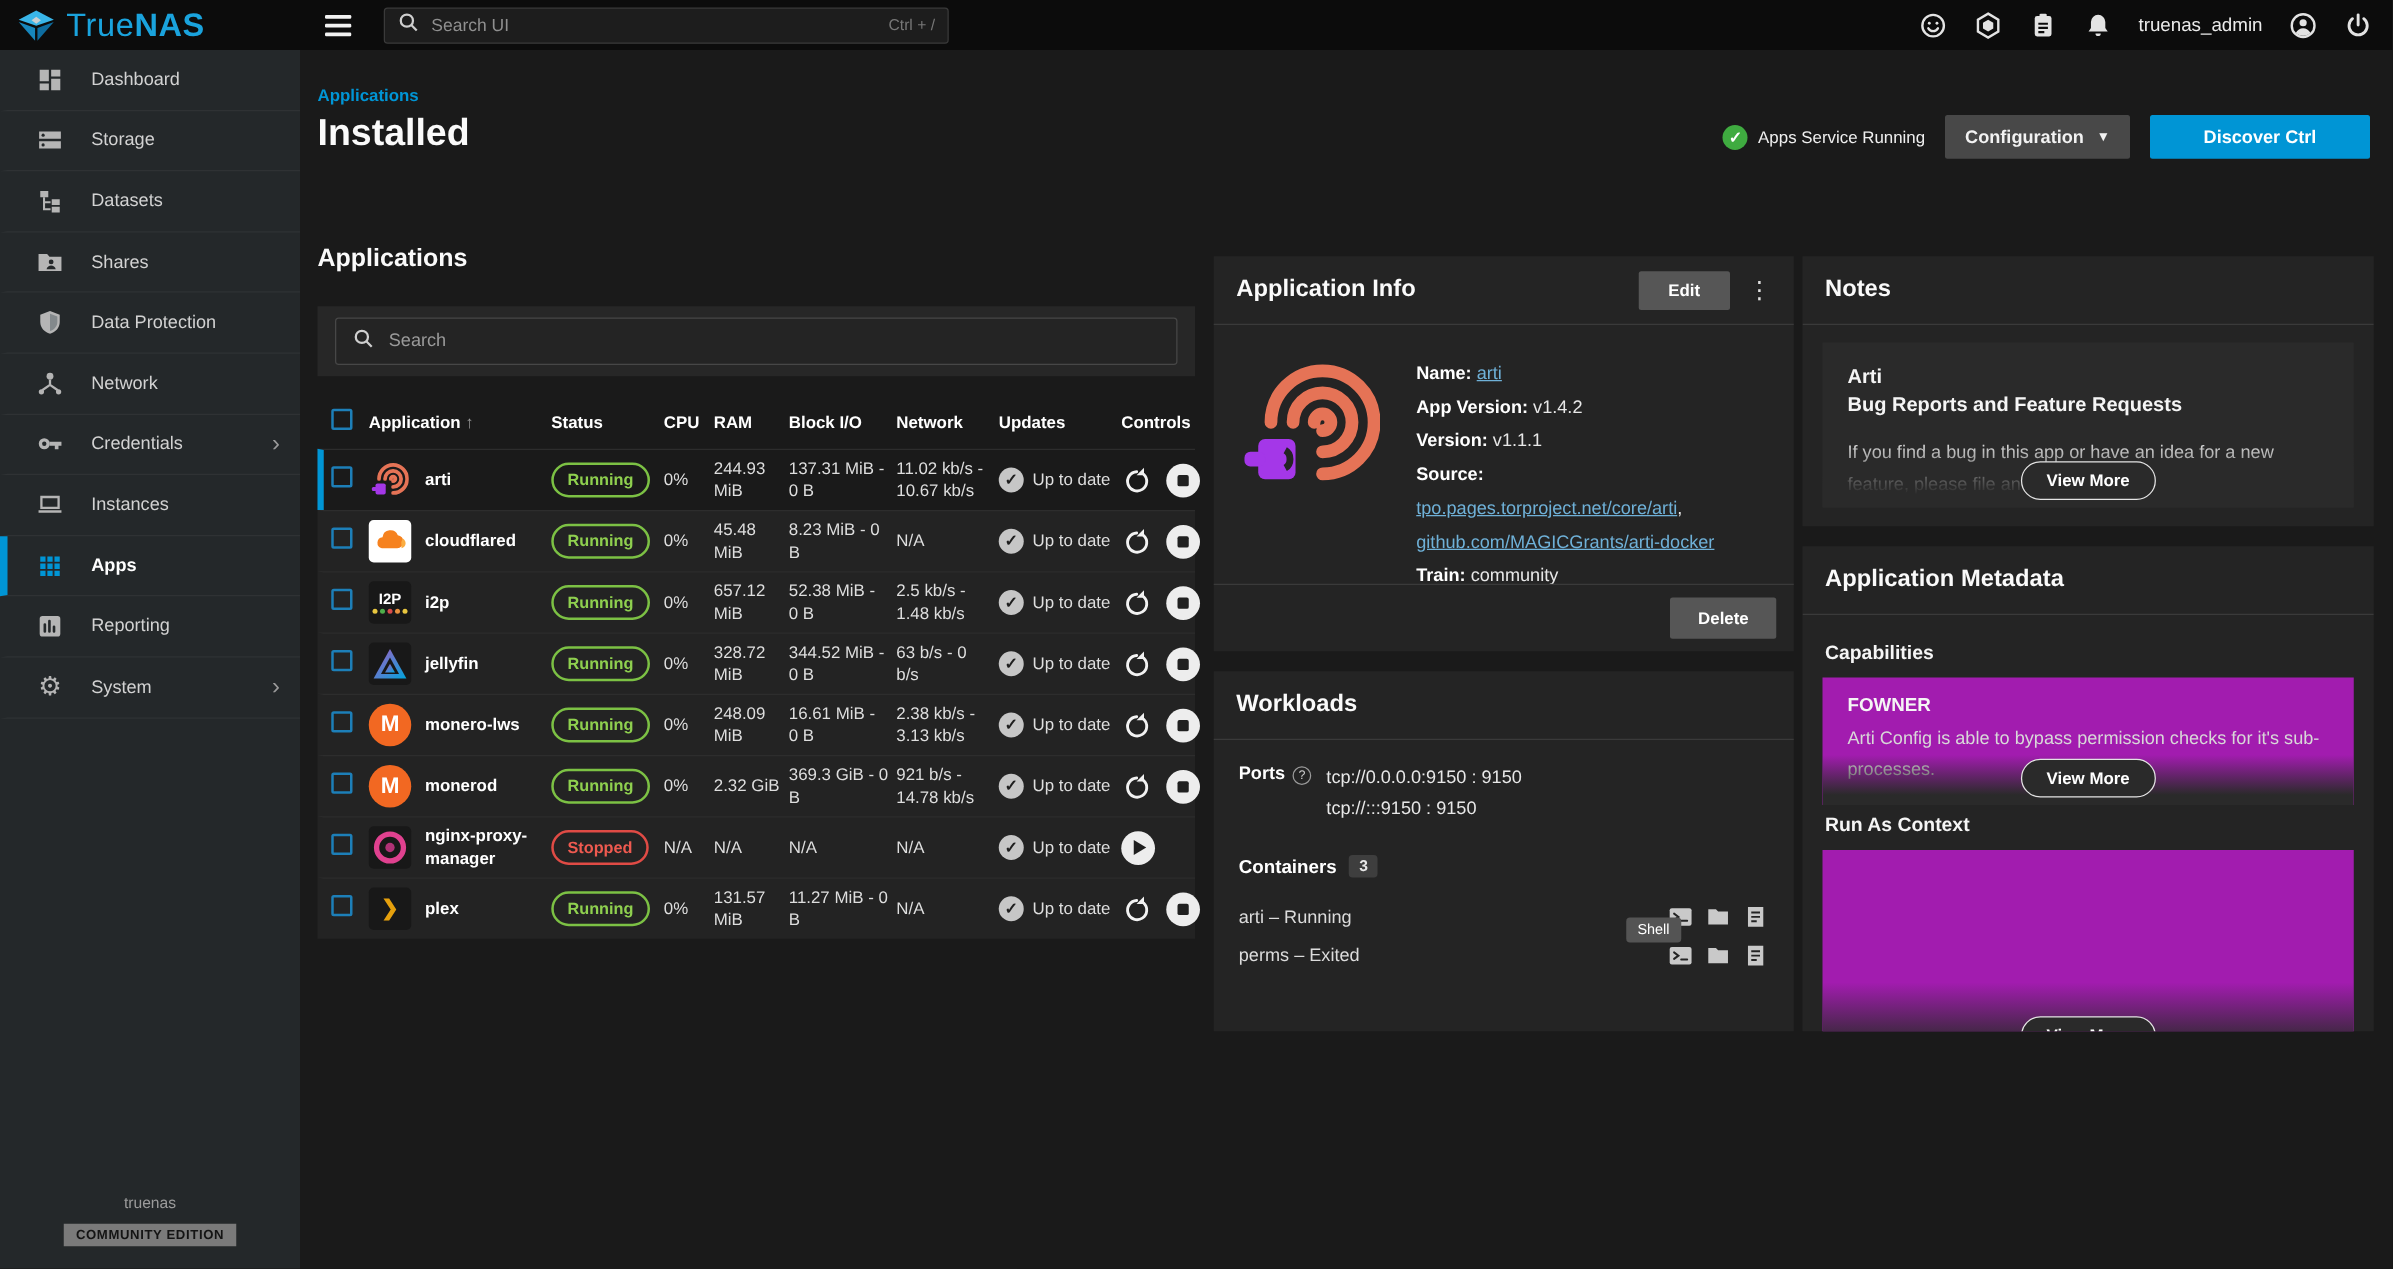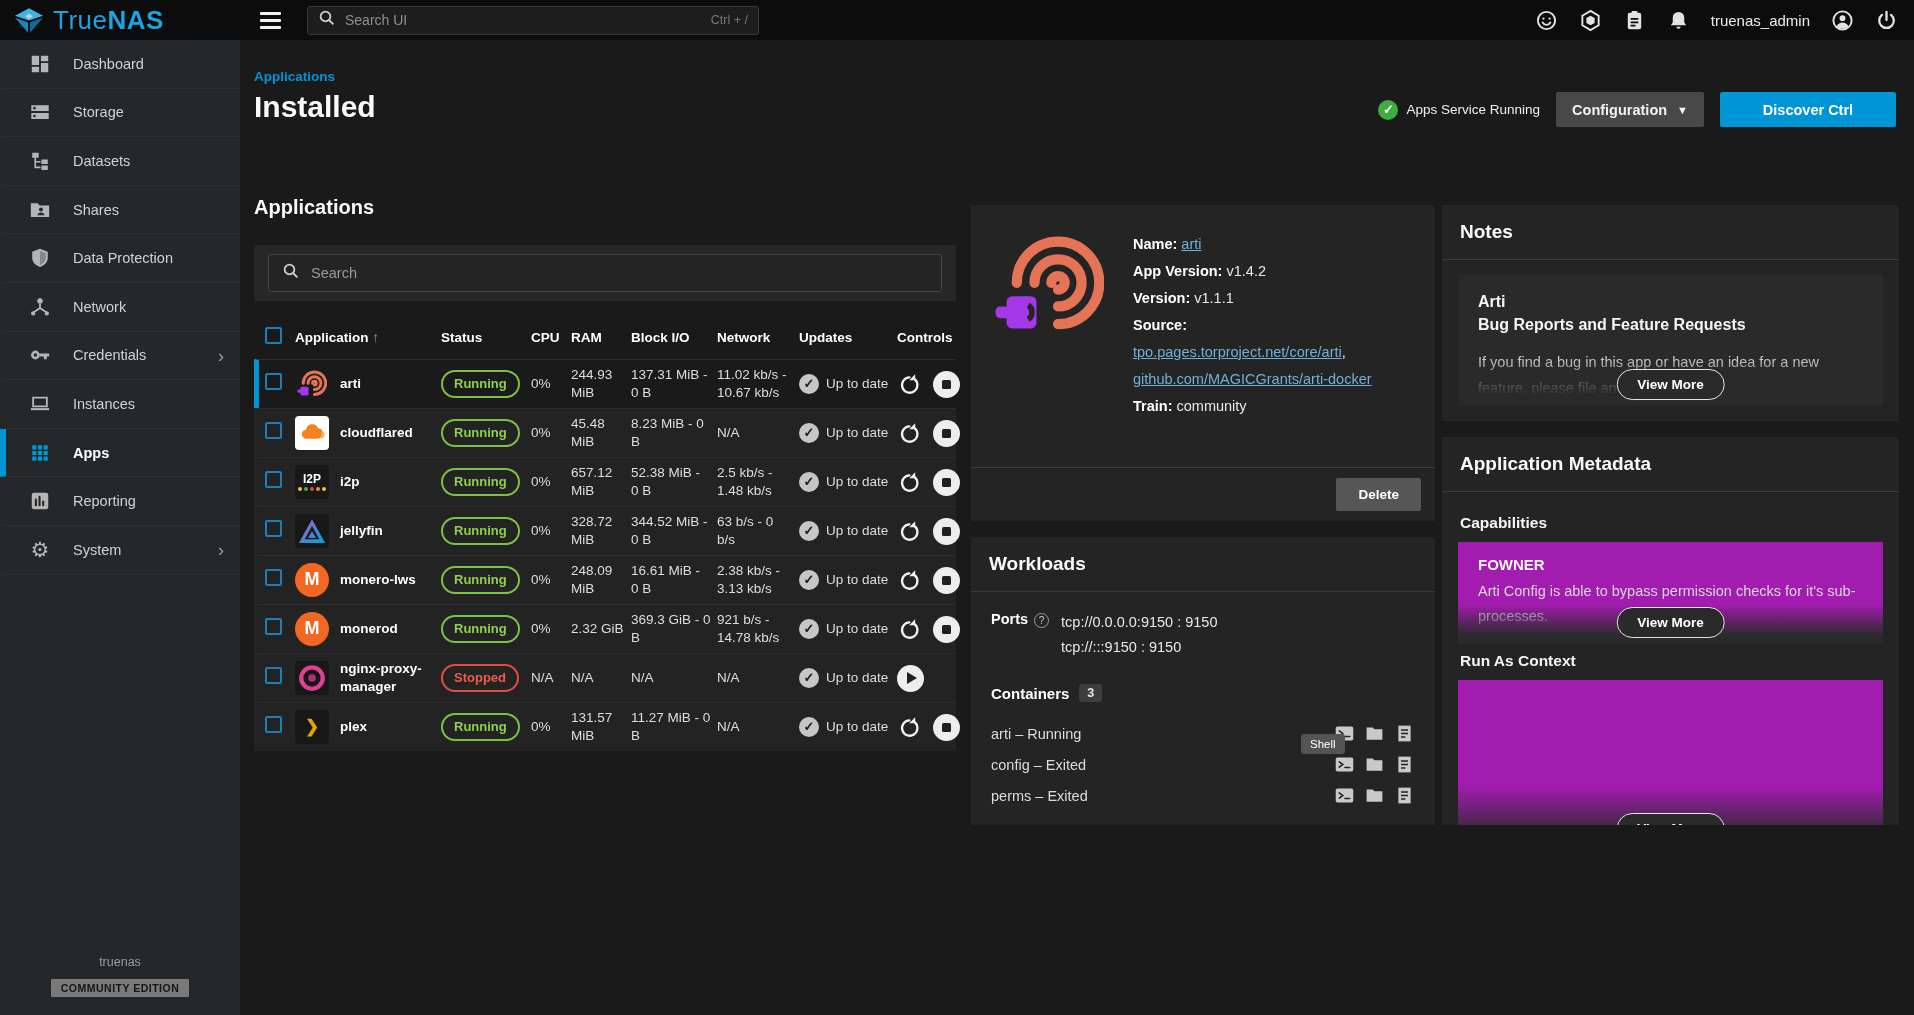--- a/index.html
+++ b/index.html
@@ -637,20 +637,25 @@
             <button class="ctl stop">
               <span class="sq"></span>
             </button>
           </div>
         </div>
       </div>
   </section>
 
   <section class="col-info">
     <div class="panel panel-appinfo">
+      <div class="panel-h">
+        <h3>Application Info</h3>
+        <button class="btn-edit">Edit</button>
+        <button class="kebab">⋮</button>
+      </div>
       <div class="appinfo-body">
         <div class="bigicon">
           <svg viewBox="0 0 28 28">
             <g fill="none" stroke="#e57356" stroke-width="2.6" stroke-linecap="round">
               <path d="M14.6 13.2a1.7 1.7 0 1 1 1.7 1.7"></path>
               <path d="M10.3 13.2a6 6 0 1 1 6 6"></path>
               <path d="M5.8 13.2a10.5 10.5 0 1 1 10.5 10.5"></path>
             </g>
             <g fill="#a437e8">
                 <rect x="3.2" y="16.6" width="7.6" height="8.2" rx="1.4"></rect>
@@ -689,42 +694,20 @@
             </div>
         </div>
         <div class="containers-head">
           <b>Containers</b>
           <span class="chip">3</span>
         </div>
         <div class="shell-tip">Shell</div>
         <div class="containers-list">
             <div class="container-row">
               <span class="c-name">arti  –  Running</span>
-              <span class="c-icons">
-                <button>
-                  <svg viewBox="0 0 24 24">
-                    <rect x="2" y="4" width="20" height="16" rx="2" fill="#c9c9c9"></rect>
-                    <path d="M6 9l4 3-4 3M12.5 15.5H18" fill="none" stroke="#242424" stroke-width="1.8" stroke-linecap="round"></path>
-                  </svg>
-                </button>
-                <button>
-                  <svg viewBox="0 0 24 24">
-                    <path d="M3 5h7l2 2h9v12H3z" fill="#c9c9c9"></path>
-                  </svg>
-                </button>
-                <button>
-                  <svg viewBox="0 0 24 24">
-                    <path d="M5 3h14v18H5z" fill="#c9c9c9"></path>
-                    <path d="M8 8h8M8 12h8M8 16h5" stroke="#242424" stroke-width="1.7"></path>
-                  </svg>
-                </button>
-              </span>
-            </div>
-            <div class="container-row">
-              <span class="c-name">config  –  Exited</span>
               <span class="c-icons">
                 <button>
                   <svg viewBox="0 0 24 24">
                     <rect x="2" y="4" width="20" height="16" rx="2" fill="#c9c9c9"></rect>
                     <path d="M6 9l4 3-4 3M12.5 15.5H18" fill="none" stroke="#242424" stroke-width="1.8" stroke-linecap="round"></path>
                   </svg>
                 </button>
                 <button>
                   <svg viewBox="0 0 24 24">
                     <path d="M3 5h7l2 2h9v12H3z" fill="#c9c9c9"></path>

